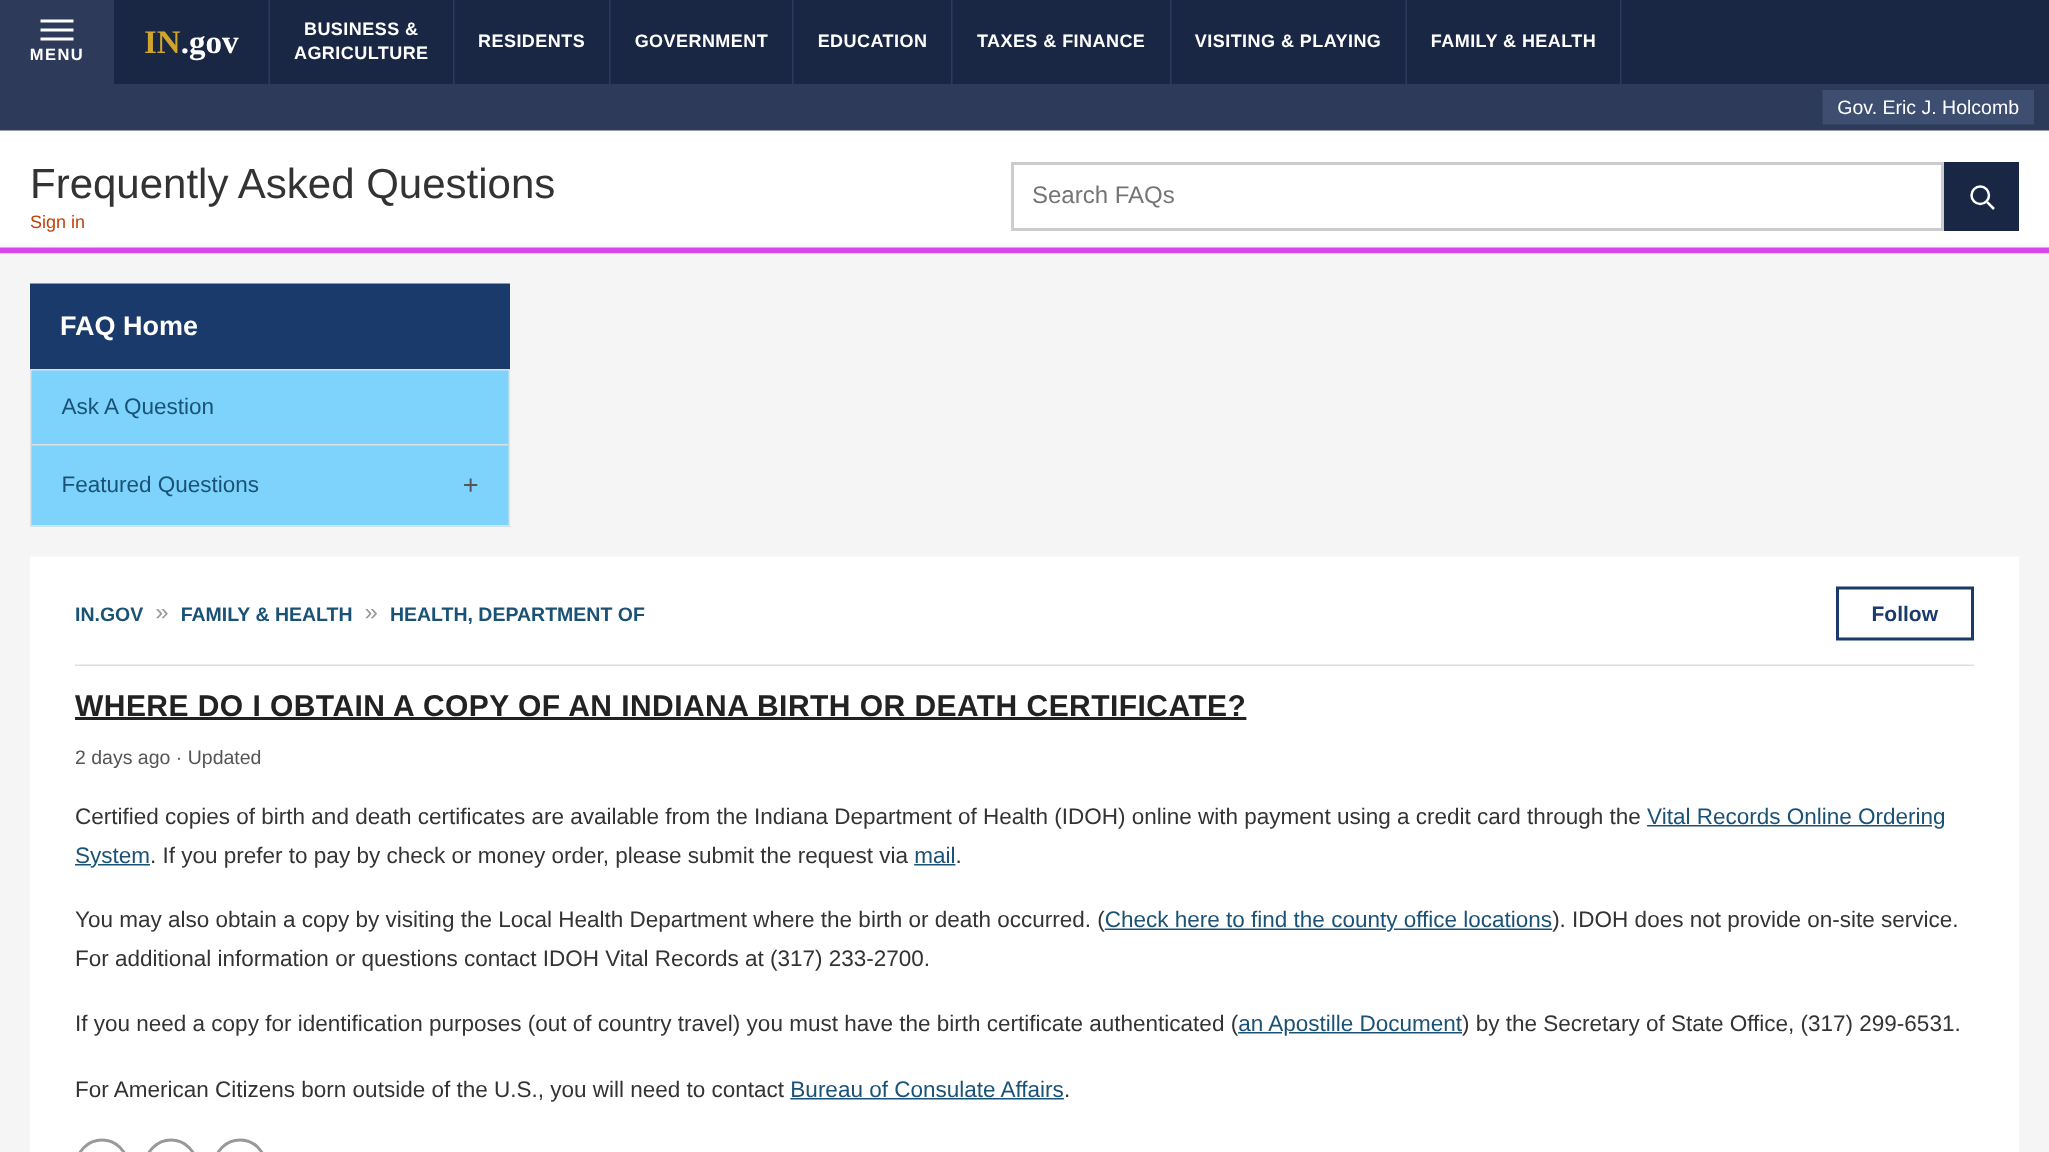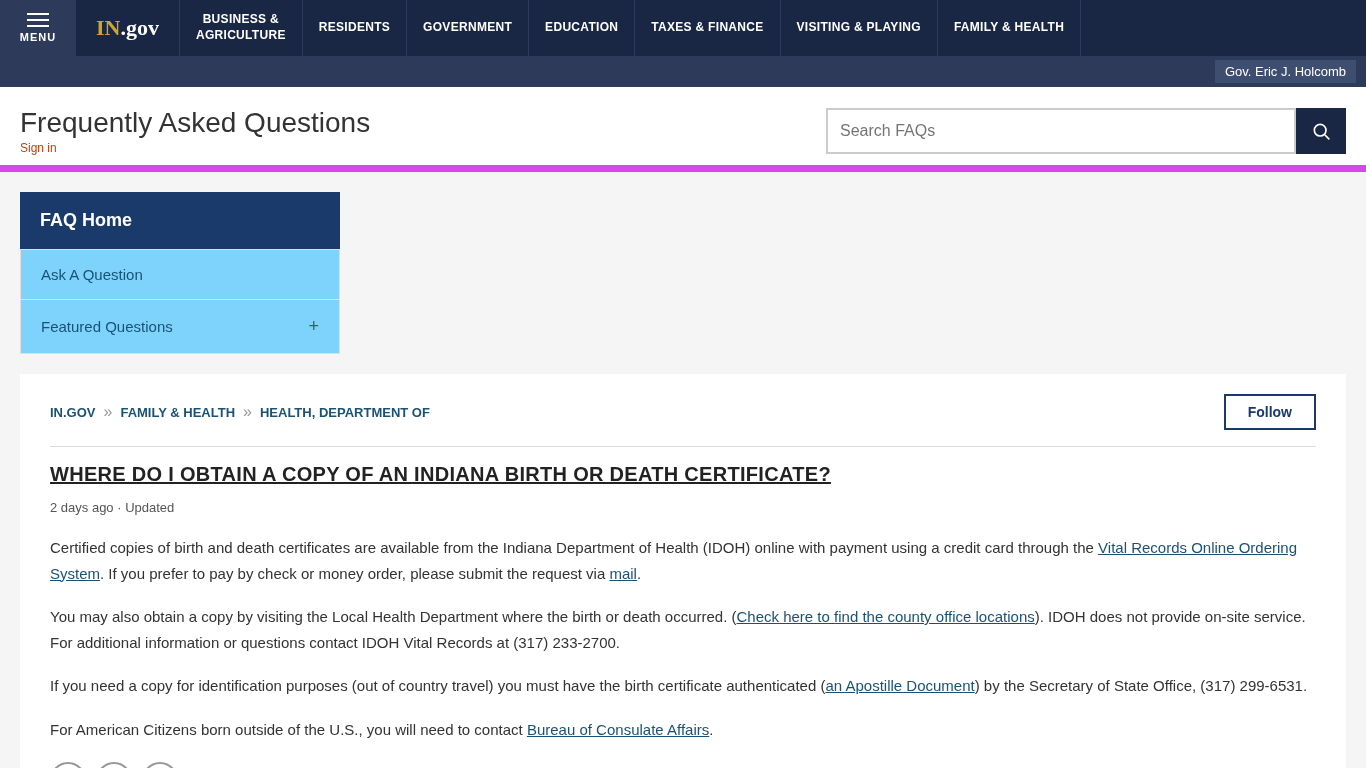--- a/index.html
+++ b/index.html
@@ -84,38 +84,38 @@
       font-size: 13px;
       padding: 4px 10px;
       background: #3d4e70;
     }
 
     
     .header-area {
       display: flex;
       align-items: center;
       padding: 20px 20px 10px 20px;
-      border-bottom: 7px solid #d946ef;
+      border-bottom: 4px solid #d946ef;
       justify-content: space-between;
     }
     .header-left h1 {
       font-size: 28px;
       font-weight: normal;
       color: #333;
     }
     .header-left .sign-in {
       color: #c2410c;
       font-size: 12px;
       cursor: pointer;
       text-decoration: none;
     }
     .search-area {
       display: flex;
       align-items: center;
-      width: 520px;
+      width: 672px;
     }
     .search-input {
       flex: 1;
       height: 46px;
       border: 2px solid #ccc;
       padding: 0 12px;
       font-size: 16px;
       outline: none;
       color: #999;
     }

